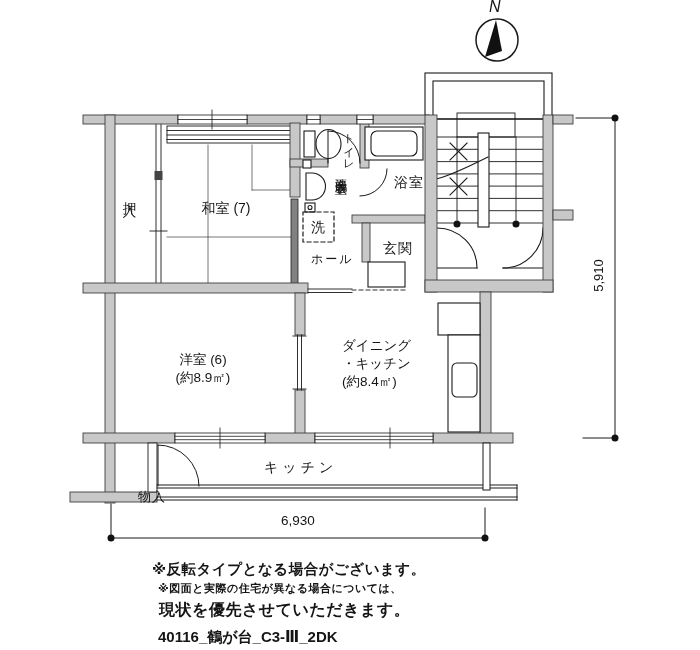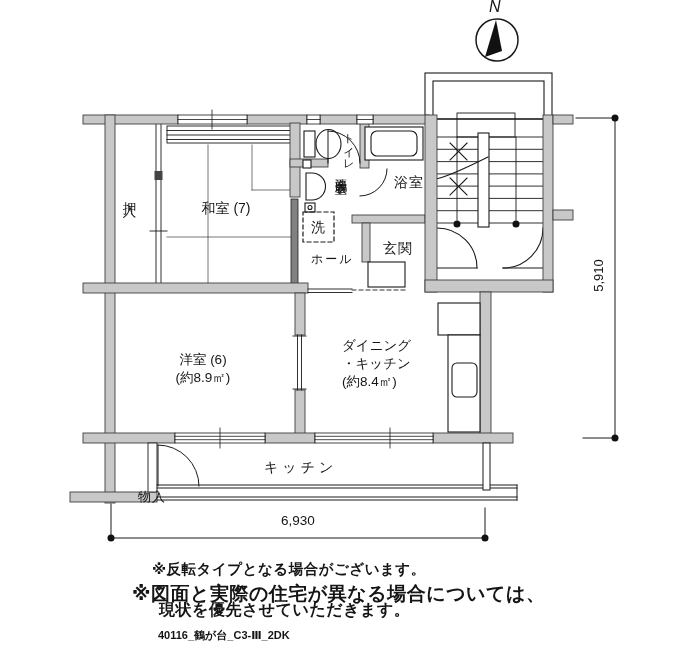--- a/index.html
+++ b/index.html
@@ -227,18 +227,18 @@
 
 <div class="lbl" style="left:117px;top:488px;font-size:13px;letter-spacing:1px;margin-left:21px;">物入</div>
 
 <div class="lbl" style="left:264px;top:459px;font-size:14px;letter-spacing:4px;">キッチン</div>
 
 <div class="lbl rot90 ctr" style="left:575px;top:268px;width:46px;font-size:13px;">5,910</div>
 
 <div class="lbl ctr" style="left:270px;top:513px;width:56px;font-size:13.5px;text-align:center;">6,930</div>
 
 <div class="lbl b" style="left:144px;top:560px;font-size:14.5px;letter-spacing:0.5px;margin-left:8px;">※反転タイプとなる場合がございます。</div>
-<div class="lbl b" style="left:132px;top:581px;font-size:19px;letter-spacing:0.5px;">※図面と実際の住宅が異なる場合については、</div>
+<div class="lbl b" style="left:158px;top:581px;font-size:11px;letter-spacing:0.5px;">※図面と実際の住宅が異なる場合については、</div>
 <div class="lbl b" style="left:159px;top:600px;font-size:16px;letter-spacing:0.5px;font-family:Liberation Mono, monospace;">現状を優先させていただきます。</div>
 
-<div class="lbl b" style="left:158px;top:628px;font-size:11px;">40116_鶴が台_C3-Ⅲ_2DK</div>
+<div class="lbl b" style="left:158px;top:628px;font-size:15px;">40116_鶴が台_C3-Ⅲ_2DK</div>
 
 </div>
 
 </body></html>

